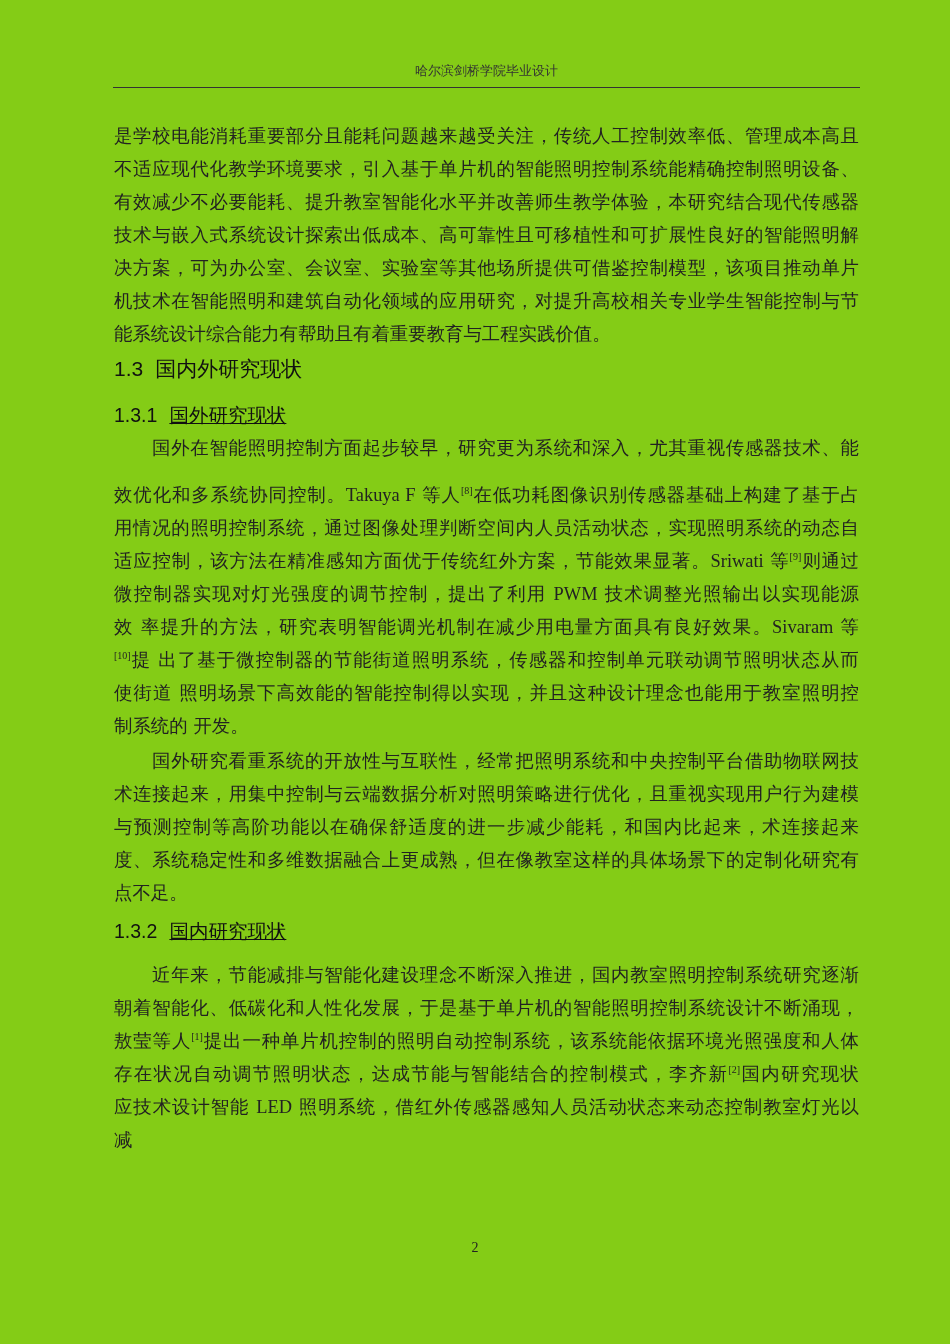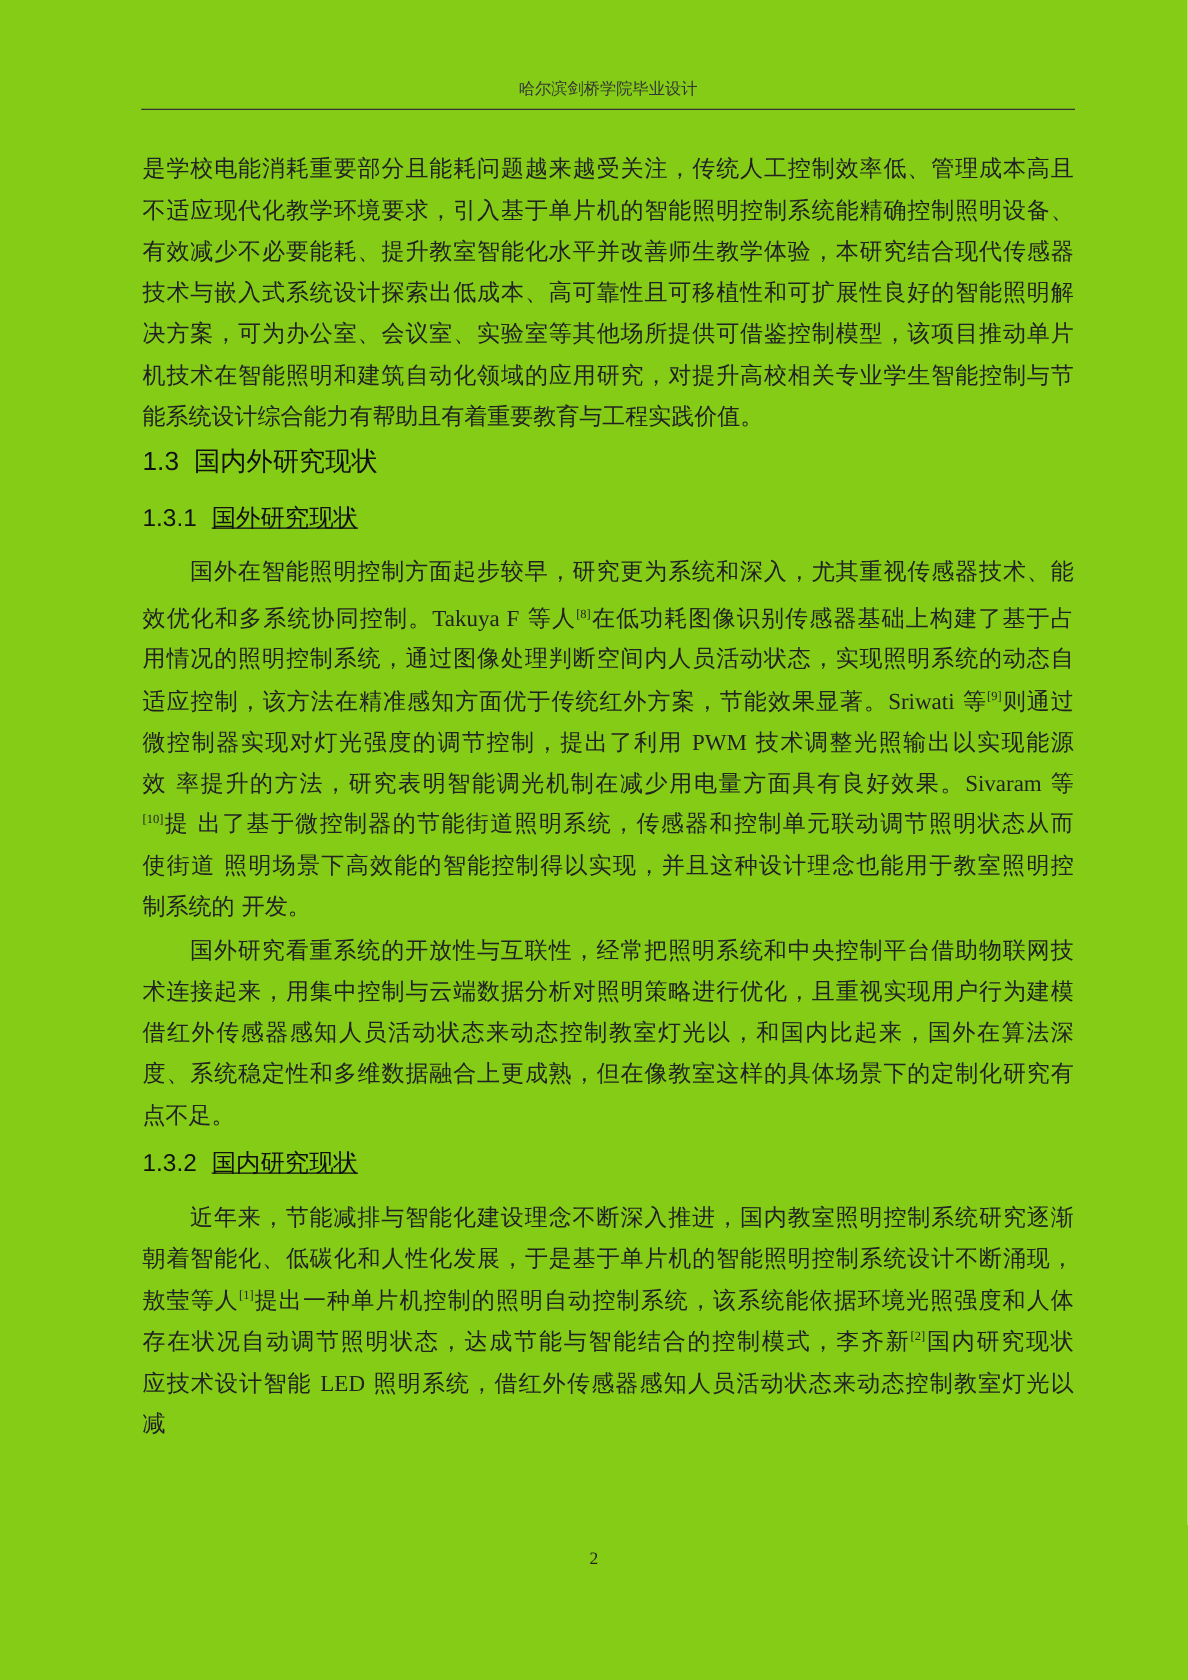--- a/index.html
+++ b/index.html
@@ -50,33 +50,33 @@
   <div class="line last" style="top:320px">能系统设计综合能力有帮助且有着重要教育与工程实践价值。</div>
 
   <div class="h2" style="top:355px">
     <span class="h-num">1.3</span><span>国内外研究现状</span>
   </div>
 
   <div class="h3" style="top:401px">
     <span class="h-num">1.3.1</span><span>国外研究现状</span>
   </div>
 
-  <div class="line indent" style="top:444px">国外在智能照明控制方面起步较早，研究更为系统和深入，尤其重视传感器技术、能</div>
+  <div class="line indent" style="top:434px">国外在智能照明控制方面起步较早，研究更为系统和深入，尤其重视传感器技术、能</div>
   <div class="line" style="top:481px"><span>效优化和多系统协同控制。</span><span class="latin">Takuya F</span><span> 等人</span><sup class="latin">[8]</sup><span>在低功耗图像识别传感器基础上构建了基于占</span></div>
   <div class="line" style="top:514px">用情况的照明控制系统，通过图像处理判断空间内人员活动状态，实现照明系统的动态自</div>
   <div class="line" style="top:547px"><span>适应控制，该方法在精准感知方面优于传统红外方案，节能效果显著。</span><span class="latin">Sriwati</span><span> 等</span><sup class="latin">[9]</sup><span>则通过</span></div>
   <div class="line" style="top:580px"><span>微控制器实现对灯光强度的调节控制，提出了利用 </span><span class="latin">PWM</span><span> 技术调整光照输出以实现能源</span></div>
   <div class="line" style="top:613px"><span>效  率提升的方法，研究表明智能调光机制在减少用电量方面具有良好效果。</span><span class="latin">Sivaram</span><span> 等</span></div>
   <div class="line" style="top:646px"><sup class="latin">[10]</sup><span>提  出了基于微控制器的节能街道照明系统，传感器和控制单元联动调节照明状态从而</span></div>
   <div class="line" style="top:679px">使街道  照明场景下高效能的智能控制得以实现，并且这种设计理念也能用于教室照明控</div>
   <div class="line last" style="top:712px">制系统的  开发。</div>
 
   <div class="line indent" style="top:747px">国外研究看重系统的开放性与互联性，经常把照明系统和中央控制平台借助物联网技</div>
   <div class="line" style="top:780px">术连接起来，用集中控制与云端数据分析对照明策略进行优化，且重视实现用户行为建模</div>
-  <div class="line" style="top:813px">借红外传感器感知人员活动状态来动态控制教室灯光以，和国内比起来，国外在算法深</div>
+  <div class="line" style="top:813px">与预测控制等高阶功能以在确保舒适度的进一步减少能耗，和国内比起来，术连接起来</div>
   <div class="line" style="top:846px">度、系统稳定性和多维数据融合上更成熟，但在像教室这样的具体场景下的定制化研究有</div>
   <div class="line last" style="top:879px">点不足。</div>
 
   <div class="h3" style="top:917px">
     <span class="h-num">1.3.2</span><span>国内研究现状</span>
   </div>
 
   <div class="line indent" style="top:961px">近年来，节能减排与智能化建设理念不断深入推进，国内教室照明控制系统研究逐渐</div>
   <div class="line" style="top:994px">朝着智能化、低碳化和人性化发展，于是基于单片机的智能照明控制系统设计不断涌现，</div>
   <div class="line" style="top:1027px"><span>敖莹等人</span><sup class="latin">[1]</sup><span>提出一种单片机控制的照明自动控制系统，该系统能依据环境光照强度和人体</span></div>

